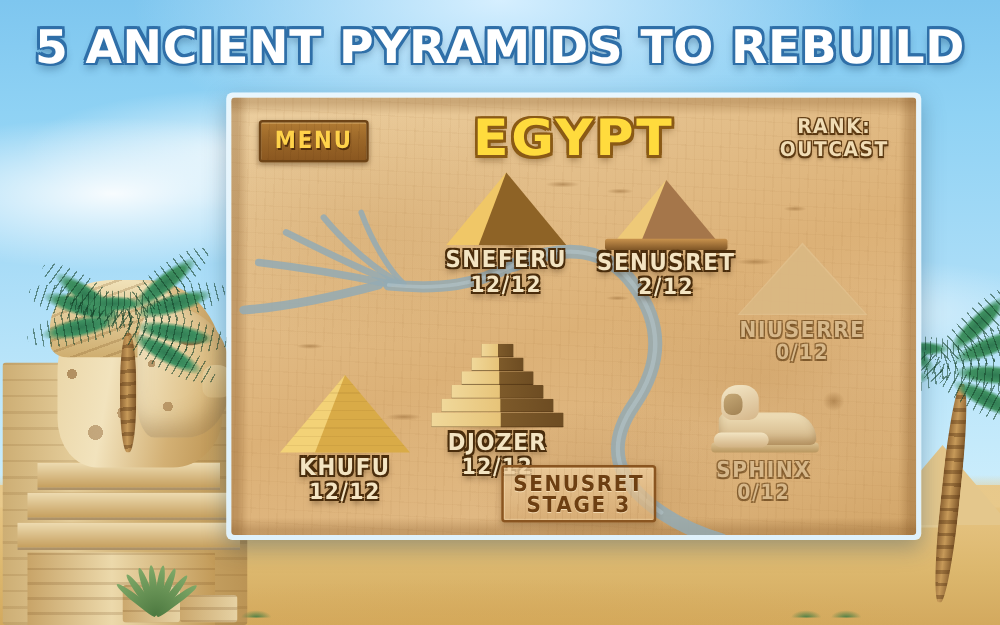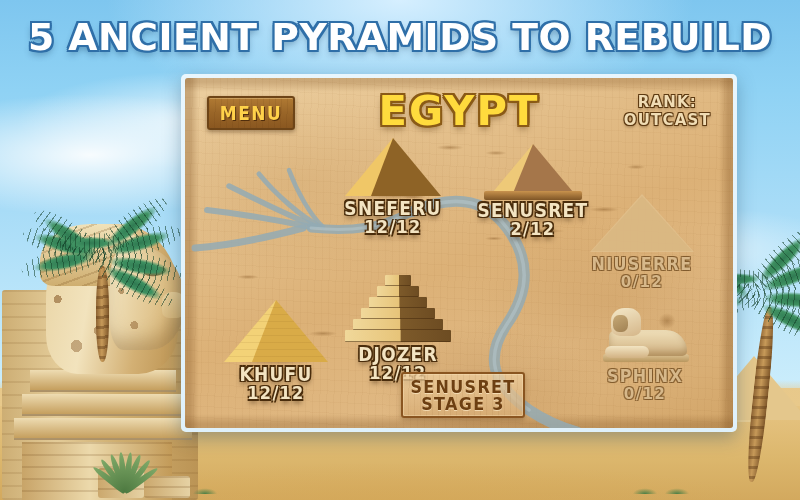--- a/index.html
+++ b/index.html
@@ -474,21 +474,21 @@
         <span>MENU</span>
       </div>
 
       <div class="map-title">EGYPT</div>
 
       <div class="rank">
         <div>RANK:</div>
         <div>OUTCAST</div>
       </div>
 
-      <div class="node" style="left:148px; top:60px; width:120px; height:110px;">
+      <div class="node" style="left:160px; top:60px; width:120px; height:110px;">
         <div class="pyr" style="top:0; width:96px; height:58px;">
           <div class="pyr-shadow"></div>
           <div class="lit" style="left:0;  border-width:0 26px 58px 48px; border-color:transparent transparent #f0c767 transparent;"></div>
           <div class="dark" style="right:0; border-width:0 48px 58px 22px; border-color:transparent transparent #8e6326 transparent;"></div>
         </div>
         <div class="node-label lbl-done" style="top:62px;">
           <span>SNEFERU</span>
           <span class="lbl-count">12/12</span>
         </div>
       </div>
@@ -546,21 +546,21 @@
           <div class="step" style="bottom:23px; width:74px; height:11px;"></div>
           <div class="step" style="bottom:12px; width:90px; height:11px;"></div>
           <div class="step" style="bottom:0;   width:106px; height:12px;"></div>
         </div>
         <div class="node-label lbl-done" style="top:70px;">
           <span>DJOZER</span>
           <span class="lbl-count">12/12</span>
         </div>
       </div>
 
-      <div class="node" style="left:392px; top:228px; width:136px; height:112px;">
+      <div class="node" style="left:358px; top:228px; width:136px; height:112px;">
         <div class="sphinx-icon" style="top:0;">
           <div class="sx-base"></div>
           <div class="sx-body"></div>
           <div class="sx-paws"></div>
           <div class="sx-head"></div>
           <div class="sx-face"></div>
         </div>
         <div class="node-label lbl-locked" style="top:62px;">
           <span>SPHINX</span>
           <span class="lbl-count">0/12</span>

